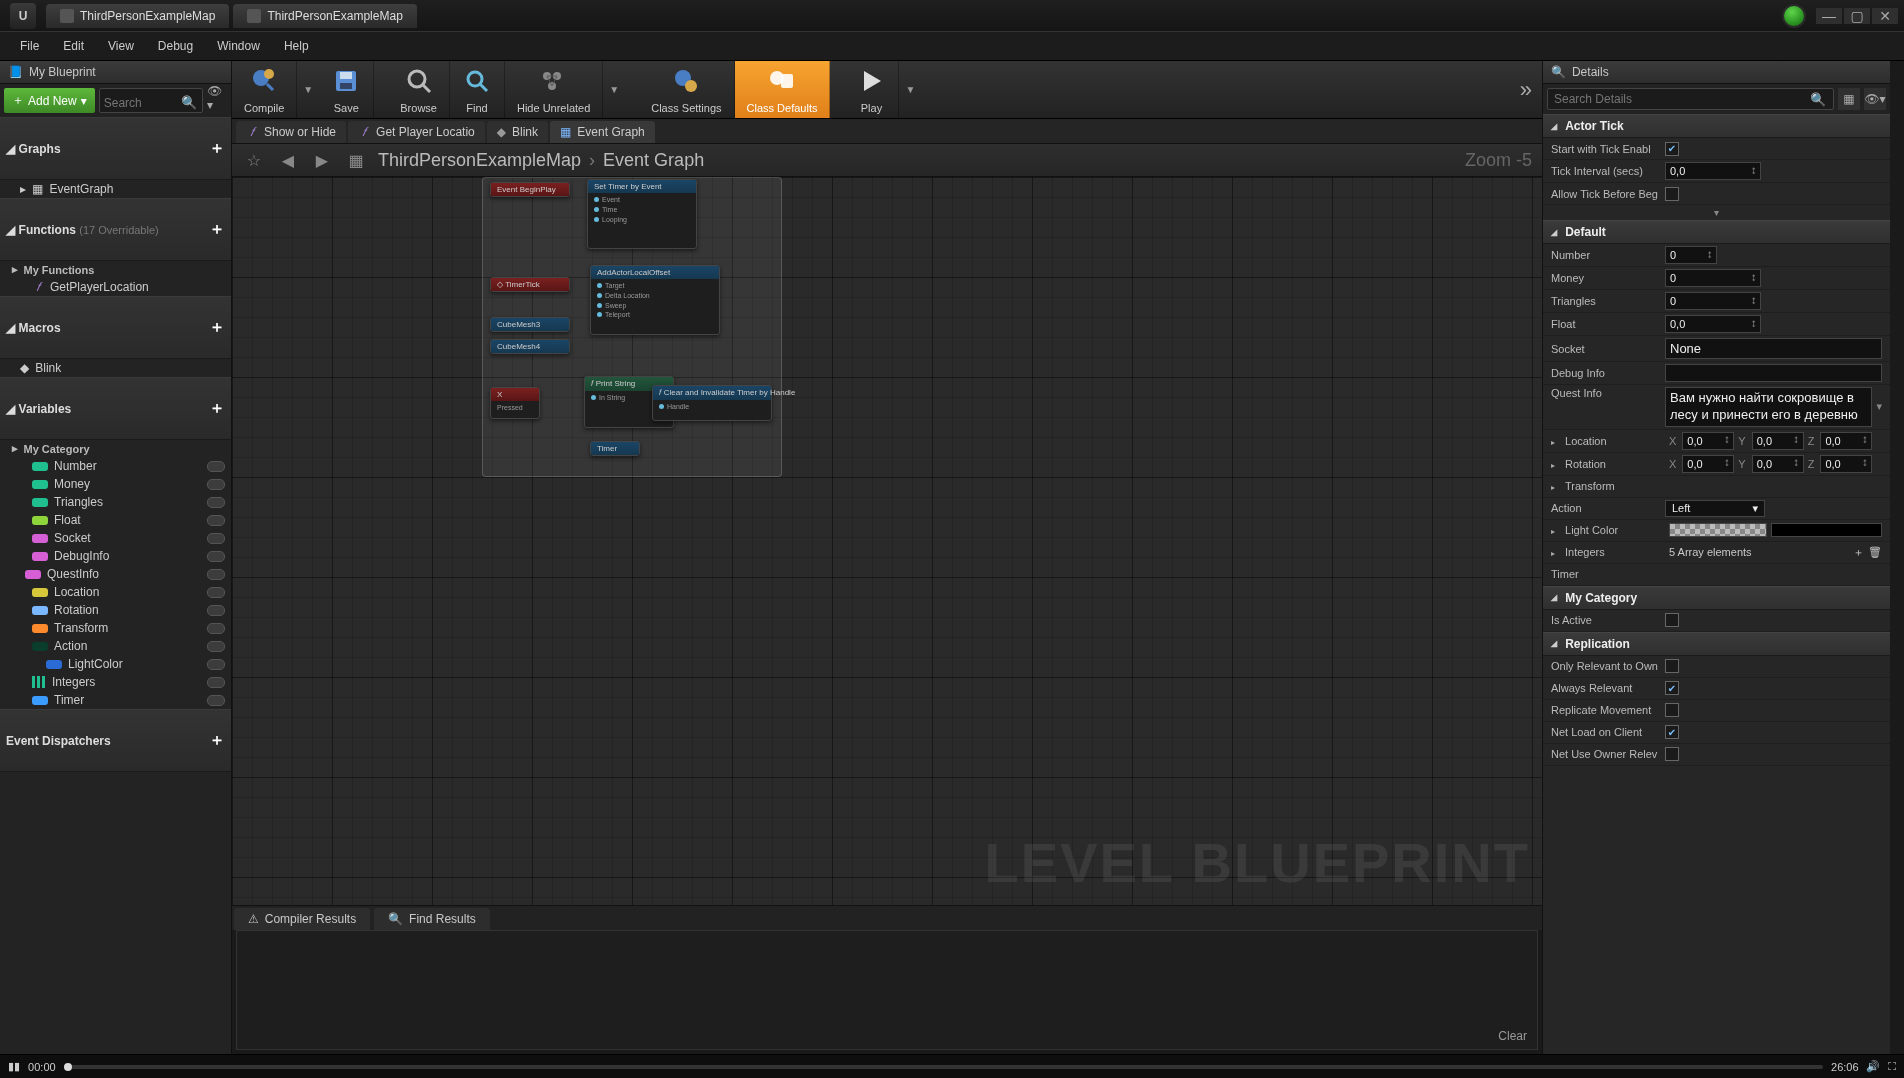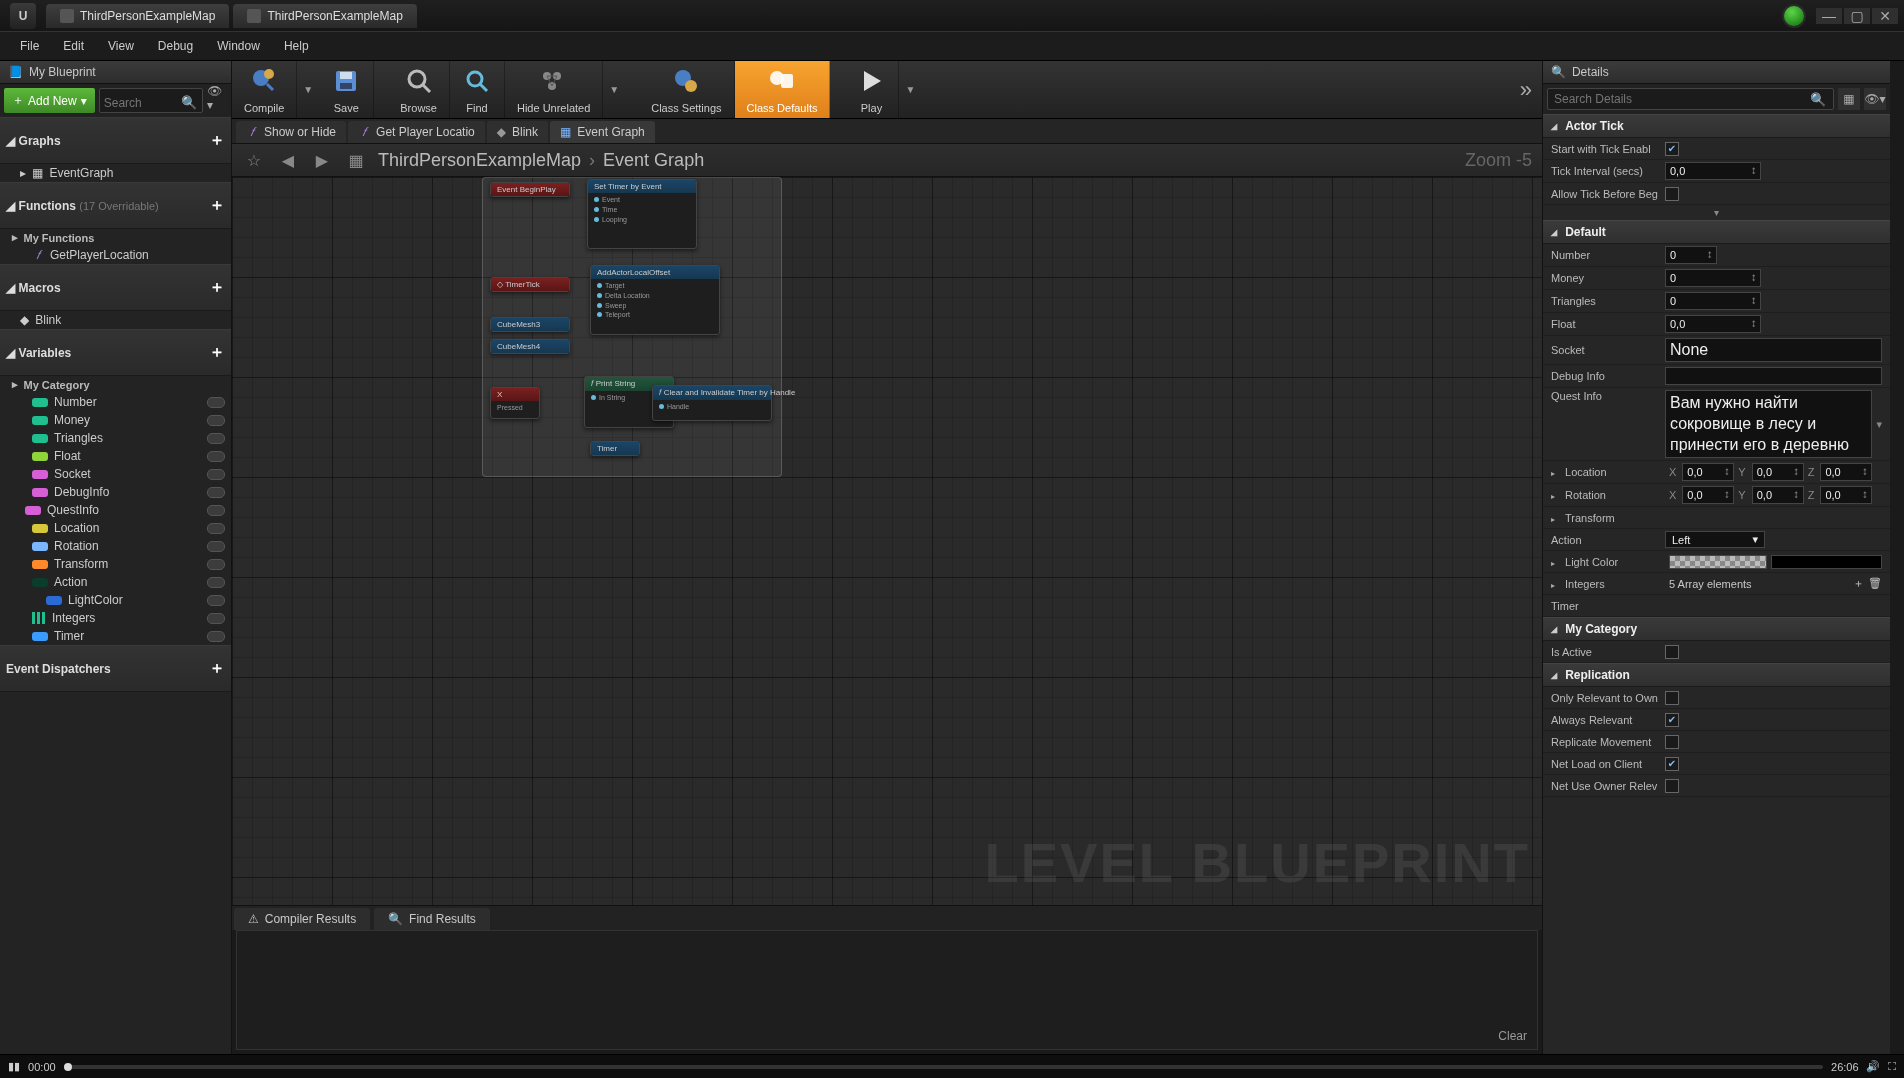--- a/index.html
+++ b/index.html
@@ -23,21 +23,21 @@
 .left-panel { width: 232px; background: #2a2a2a; display: flex; flex-direction: column; border-right: 1px solid #111; }
 .panel-header { display: flex; align-items: center; gap: 6px; padding: 4px 8px; background: linear-gradient(#3b3b3b,#2d2d2d); border-bottom: 1px solid #111; font-size: 12px; }
 .addnew-row { display: flex; gap: 4px; padding: 4px; background: #222; }
 .addnew-btn { background: linear-gradient(#5db83b,#3e8a26); color: #fff; padding: 4px 8px; border-radius: 2px; display: flex; align-items: center; gap: 4px; cursor: pointer; font-size: 12px; }
 .searchbox { flex: 1; display: flex; align-items: flex-end; background: #1b1b1b; border: 1px solid #444; border-radius: 2px; padding: 2px 4px; }
 .searchbox input { background: transparent; border: none; color: #ccc; width: 100%; font-size: 12px; outline: none; }
 .sb-icon { color: #888; font-size: 13px; }
 .eye-btn { width: 20px; height: 20px; display: flex; align-items: center; justify-content: center; color: #aaa; cursor: pointer; }
 
 .bp-tree { flex: 1; overflow-y: auto; background: #232323; }
-.section-head { display: flex; align-items: center; justify-content: space-between; padding: 12px 6px; background: linear-gradient(#333,#2a2a2a); border-top: 1px solid #3a3a3a; border-bottom: 1px solid #1a1a1a; font-size: 12px; font-weight: bold; color: #ddd; cursor: pointer; }
+.section-head { display: flex; align-items: center; justify-content: space-between; padding: 20px 6px; background: linear-gradient(#333,#2a2a2a); border-top: 1px solid #3a3a3a; border-bottom: 1px solid #1a1a1a; font-size: 12px; font-weight: bold; color: #ddd; cursor: pointer; }
 .section-head .plus { color: #fff; font-size: 16px; cursor: pointer; }
 .tree-row { display: flex; align-items: center; padding: 2px 6px 2px 20px; gap: 6px; font-size: 12px; color: #ccc; cursor: pointer; }
 .tree-sub { padding-left: 12px; font-weight: bold; color: #bbb; font-size: 11px; }
 .var-pill { width: 16px; height: 9px; border-radius: 3px; }
 .eye-pill { margin-left: auto; width: 18px; height: 11px; background: #3c3c3c; border-radius: 5px; border: 1px solid #555; }
 .override-count { color: #777; font-weight: normal; font-size: 11px; }
 
 
 .center { flex: 1; display: flex; flex-direction: column; min-width: 0; background: #1a1a1a; }
 .toolbar { display: flex; align-items: stretch; background: linear-gradient(#333,#222); border-bottom: 1px solid #000; height: 58px; }
@@ -84,21 +84,21 @@
 .sq-btn { width: 22px; height: 22px; background: #303030; display: flex; align-items: center; justify-content: center; color: #aaa; cursor: pointer; }
 .details-body { flex: 1; overflow-y: auto; }
 .cat-head { background: linear-gradient(#3a3a3a,#2f2f2f); padding: 4px 8px; font-weight: bold; font-size: 12px; border-top: 1px solid #444; border-bottom: 1px solid #1a1a1a; color: #eee; display: flex; align-items: center; gap: 4px; }
 .cat-tri::before { content: "◢"; font-size: 8px; color: #ccc; margin-right: 4px; }
 .prop-row { display: flex; align-items: center; padding: 2px 8px; font-size: 11px; border-bottom: 1px solid rgba(0,0,0,0.2); min-height: 22px; gap: 6px; }
 .prop-label { width: 108px; color: #bbb; white-space: nowrap; overflow: hidden; text-overflow: ellipsis; }
 .prop-val { flex: 1; display: flex; gap: 4px; align-items: center; }
 .numfield { background: #111; border: 1px solid #444; color: #eee; padding: 1px 4px; font-size: 11px; width: 52px; height: 18px; display: flex; align-items: center; justify-content: space-between; }
 .numfield .spin { color: #777; font-size: 9px; }
 .numfield.wide { width: 96px; }
-.textfield { background: #111; border: 1px solid #444; color: #eee; padding: 2px 4px; font-size: 16px; flex: 1; min-height: 18px; }
+.textfield { background: #111; border: 1px solid #444; color: #eee; padding: 2px 4px; font-size: 13px; flex: 1; min-height: 18px; }
 .cb { width: 14px; height: 14px; border: 1px solid #666; background: #1a1a1a; display: flex; align-items: center; justify-content: center; color: #7bbefc; font-size: 10px; cursor: pointer; }
 .cb.checked::after { content: "✔"; }
 .dd { background: #111; border: 1px solid #444; color: #eee; padding: 1px 6px; font-size: 11px; width: 100px; display: flex; justify-content: space-between; align-items: center; cursor: pointer; }
 .color-swatch { width: 98px; height: 14px; background-image: repeating-conic-gradient(#888 0 25%, #bbb 0 50%); background-size: 10px 10px; border: 1px solid #444; }
 .axis-label { color: #888; margin-right: 2px; }
 .expand-more { text-align: center; color: #888; font-size: 10px; padding: 2px 0; cursor: pointer; }
 .tri::before { content: "▸"; font-size: 8px; color: #aaa; margin-right: 4px; }
 
 .scrollbar-right { width: 14px; background: #1a1a1a; }
 

